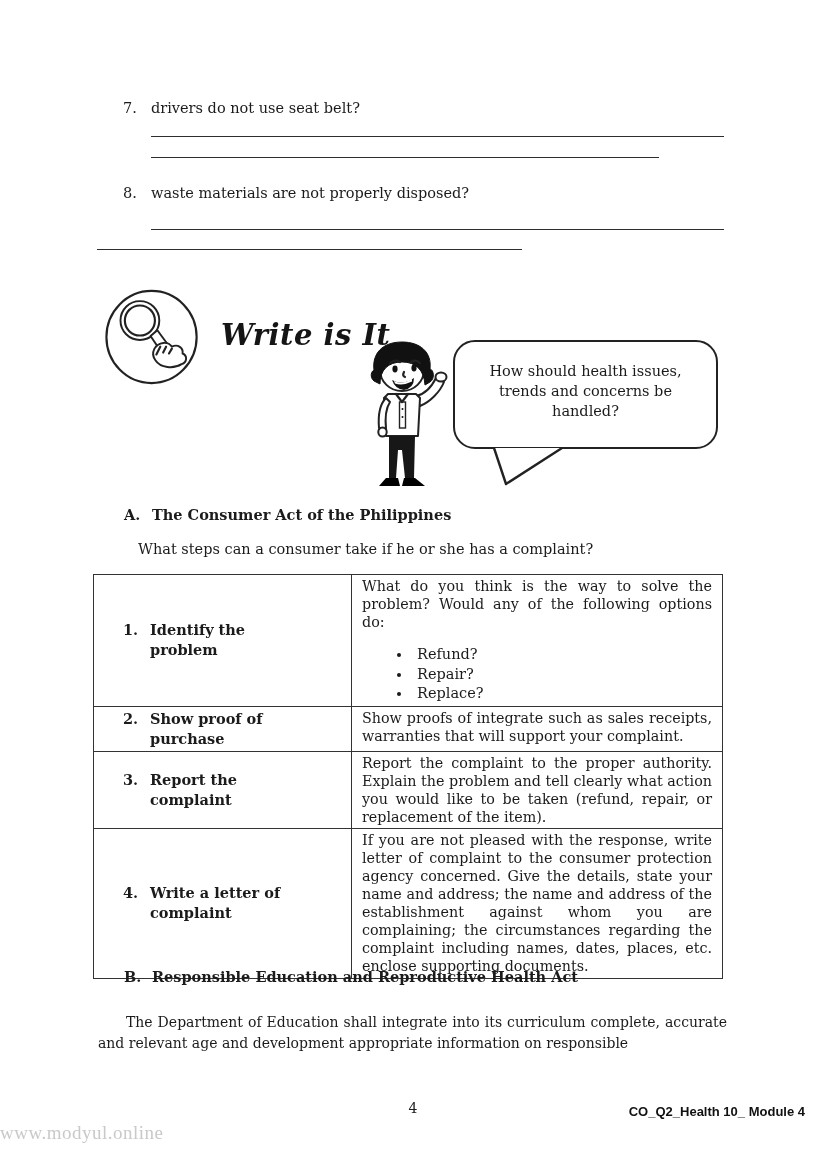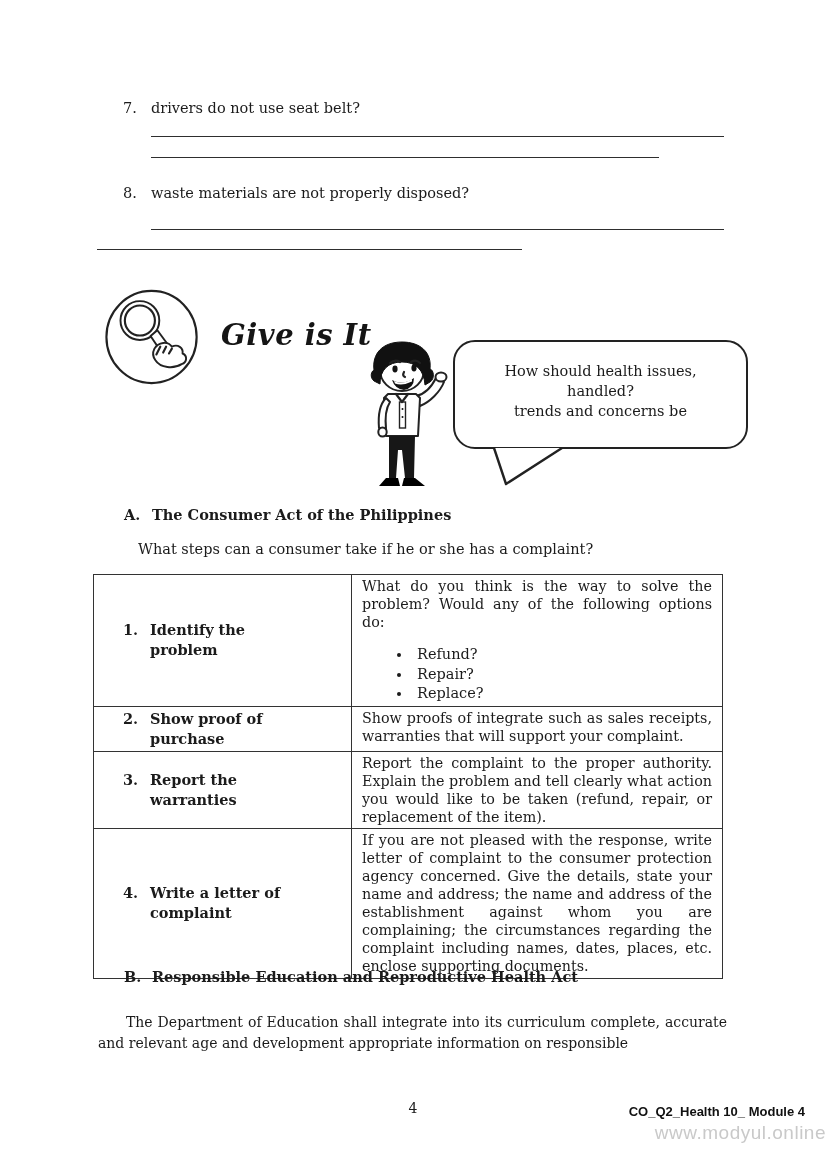--- a/index.html
+++ b/index.html
@@ -12,21 +12,21 @@
   .q-num{width:28px;flex:0 0 auto;}
   .answer-line{position:absolute;border-bottom:1.7px solid #2e2e2e;height:0;}
   
   .wii-icon{position:absolute;left:104px;top:288px;width:97px;height:98px;}
   .wii-title{
     position:absolute;left:221px;top:318px;font-size:29px;font-weight:bold;
     font-style:italic;letter-spacing:.5px;color:#151515;
   }
   .boy{position:absolute;left:352px;top:340px;width:100px;height:153px;}
   .bubble{
-    position:absolute;left:453px;top:340px;width:295px;height:109px;
+    position:absolute;left:453px;top:340px;width:265px;height:109px;
     box-sizing:border-box;border:2.5px solid #222;border-radius:22px;
     background:#fff;text-align:center;padding-top:19px;
     font-size:14.5px;line-height:20px;
   }
   .bubble-tail{position:absolute;left:482px;top:446px;width:90px;height:42px;}
   
   .sec-heading{position:absolute;display:flex;font-weight:bold;font-size:14.5px;}
   .sec-letter{width:28px;flex:0 0 auto;}
   .intro-line{position:absolute;font-size:14.5px;}
   
@@ -48,22 +48,22 @@
   tr.r3{height:76px;}
   tr.r4{height:150px;}
   
   .b-paragraph{
     position:absolute;left:98px;top:1012px;width:629px;
     font-size:14px;line-height:21px;text-align:justify;text-indent:28px;margin:0;
   }
   
   .page-number{position:absolute;left:0;right:0;top:1100px;text-align:center;font-size:14px;}
   .watermark{
-    position:absolute;left:0;right:0;top:1122px;text-align:right;
-    font-family:Liberation Sans, sans-serif;font-size:19px;color:#c9c9c9;
+    position:absolute;left:0;right:0;top:1122px;text-align:left;
+    font-family:Liberation Serif, serif;font-size:19px;color:#c9c9c9;
     letter-spacing:.5px;
   }
   .module-label{
     position:absolute;right:21px;top:1104px;
     font-family:"Liberation Sans", sans-serif;font-weight:bold;font-size:13px;color:#111;margin-left:48px;
   }
   svg .ln{fill:none;stroke:#222;stroke-width:2.2;stroke-linecap:round;stroke-linejoin:round;}
   svg .fw{fill:#fff;stroke:#222;stroke-width:2;stroke-linejoin:round;}
 </style>
 </head>
@@ -87,21 +87,21 @@
 
   <svg class="wii-icon" viewBox="0 0 100 100">
     <ellipse class="ln" cx="49" cy="50" rx="46.5" ry="47.5"></ellipse>
     <circle class="fw" cx="37" cy="33" r="20" stroke-width="2.4"></circle>
     <circle class="ln" cx="37" cy="33" r="15.5" stroke-width="1.6"></circle>
     <path class="fw" d="M48,49 L55,43 L66,58 L58,64 Z"></path>
     <path class="fw" d="M52,62 C56,55 66,54 70,60 C76,57 82,61 81,67 C86,69 86,76 80,78 C72,83 58,82 53,74 C50,70 50,66 52,62 Z"></path>
     <path class="ln" stroke-width="1.4" d="M58,60 l-4,8 M64,60 l-3,6 M70,62 l-3,5"></path>
   </svg>
 
-  <div class="wii-title">Give is It</div>
+  <div class="wii-title">Write is It</div>
 
   <svg class="boy" viewBox="0 0 100 153">
 
     <path class="fw" d="M64,56 C74,54 80,46 84,38 L92,42 C88,52 78,62 68,66 Z"></path>
     <ellipse class="fw" cx="89" cy="37" rx="5.5" ry="4.5"></ellipse>
 
     <ellipse class="fw" cx="50" cy="30" rx="22" ry="21"></ellipse>
 
     <path d="M50,2 C30,2 20,14 22,30 C18,32 18,40 24,42 L28,44 C28,30 36,22 50,22 C64,22 72,30 73,45 L78,42 C83,39 82,30 78,29 C80,12 68,2 50,2 Z" fill="#111" stroke="#111" stroke-width="1"></path>
 
@@ -123,22 +123,22 @@
     <ellipse class="fw" cx="30.5" cy="92" rx="4.2" ry="4.6"></ellipse>
 
     <path d="M37,96 L63,96 L62,138 L53,138 L50,110 L46,110 L44,138 L37,138 Z" fill="#171717"></path>
 
     <path d="M34,138 L46,138 L48,146 L27,146 Z" fill="#000"></path>
     <path d="M52,138 L63,138 L73,146 L50,146 Z" fill="#000"></path>
   </svg>
 
   <div class="bubble">
     <div>How should health issues,</div>
+    <div>trends and concerns be</div>
     <div>handled?</div>
-    <div>trends and concerns be</div>
   </div>
   <svg class="bubble-tail" viewBox="0 0 90 42">
     <path d="M12,2 L24,38 L80,2" fill="#fff" stroke="#222" stroke-width="2.4" stroke-linejoin="round"></path>
   </svg>
 
   <div class="sec-heading" style="left:124px;top:506px;">
     <span class="sec-letter">A.</span>
     <span>The Consumer Act of the Philippines</span>
   </div>
 
@@ -170,21 +170,21 @@
         </div>
       </td>
       <td class="detail-cell">
         <p>Show proofs of integrate such as sales receipts, warranties that will support your complaint.</p>
       </td>
     </tr>
     <tr class="r3">
       <td class="step-cell">
         <div class="step">
           <span class="step-num">3.</span>
-          <span class="step-label">Report the warranties</span>
+          <span class="step-label">Report the complaint</span>
         </div>
       </td>
       <td class="detail-cell">
         <p>Report the complaint to the proper authority. Explain the problem and tell clearly what action you would like to be taken (refund, repair, or replacement of the item).</p>
       </td>
     </tr>
     <tr class="r4">
       <td class="step-cell">
         <div class="step">
           <span class="step-num">4.</span>

